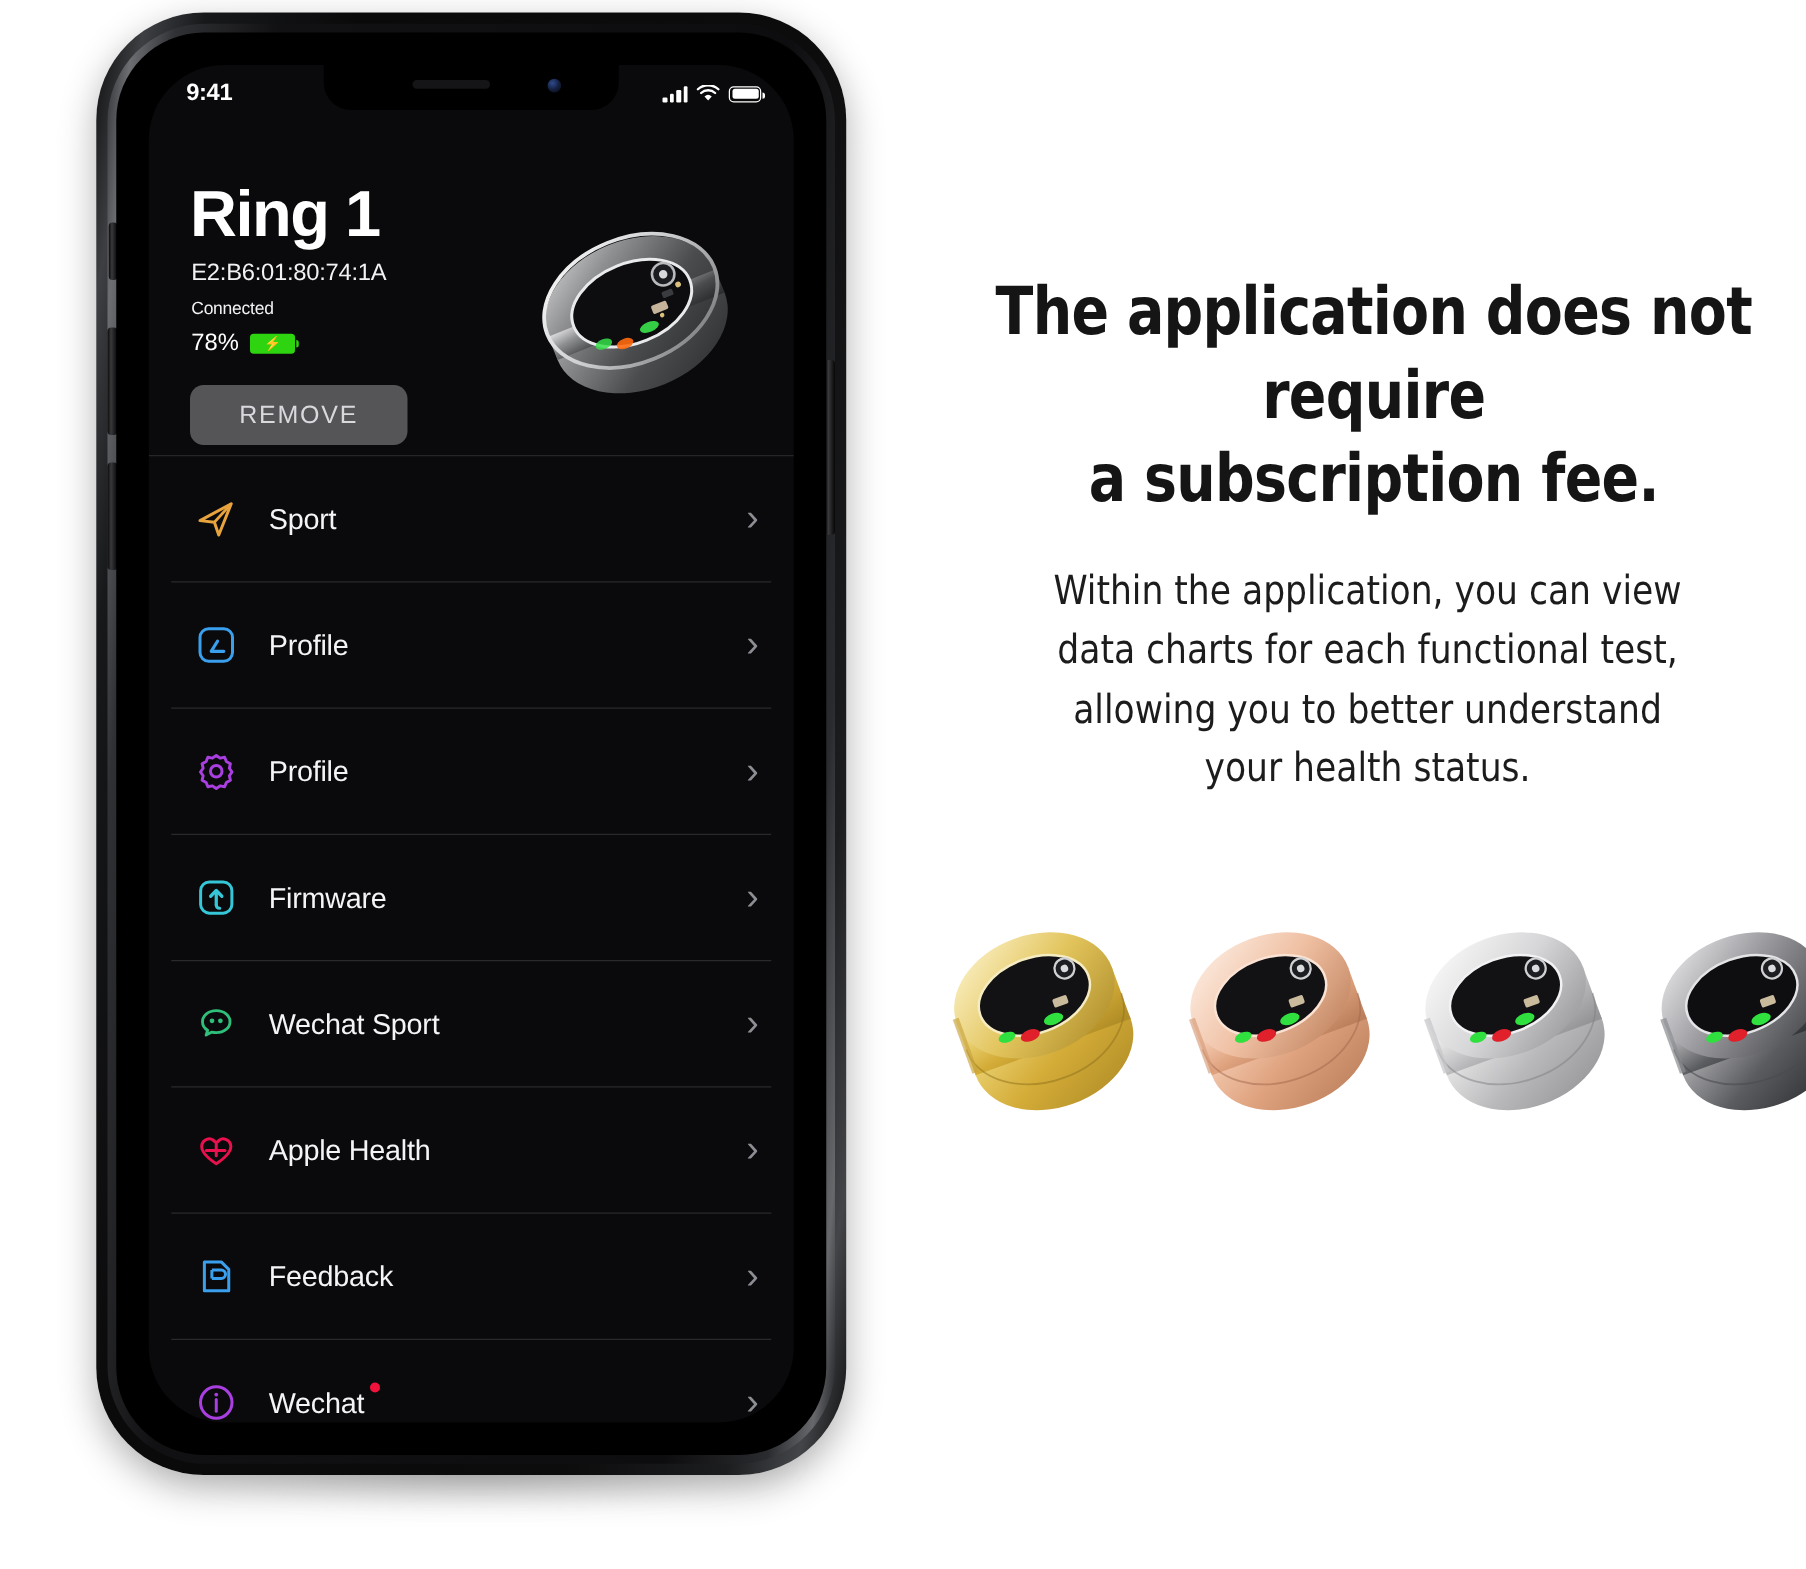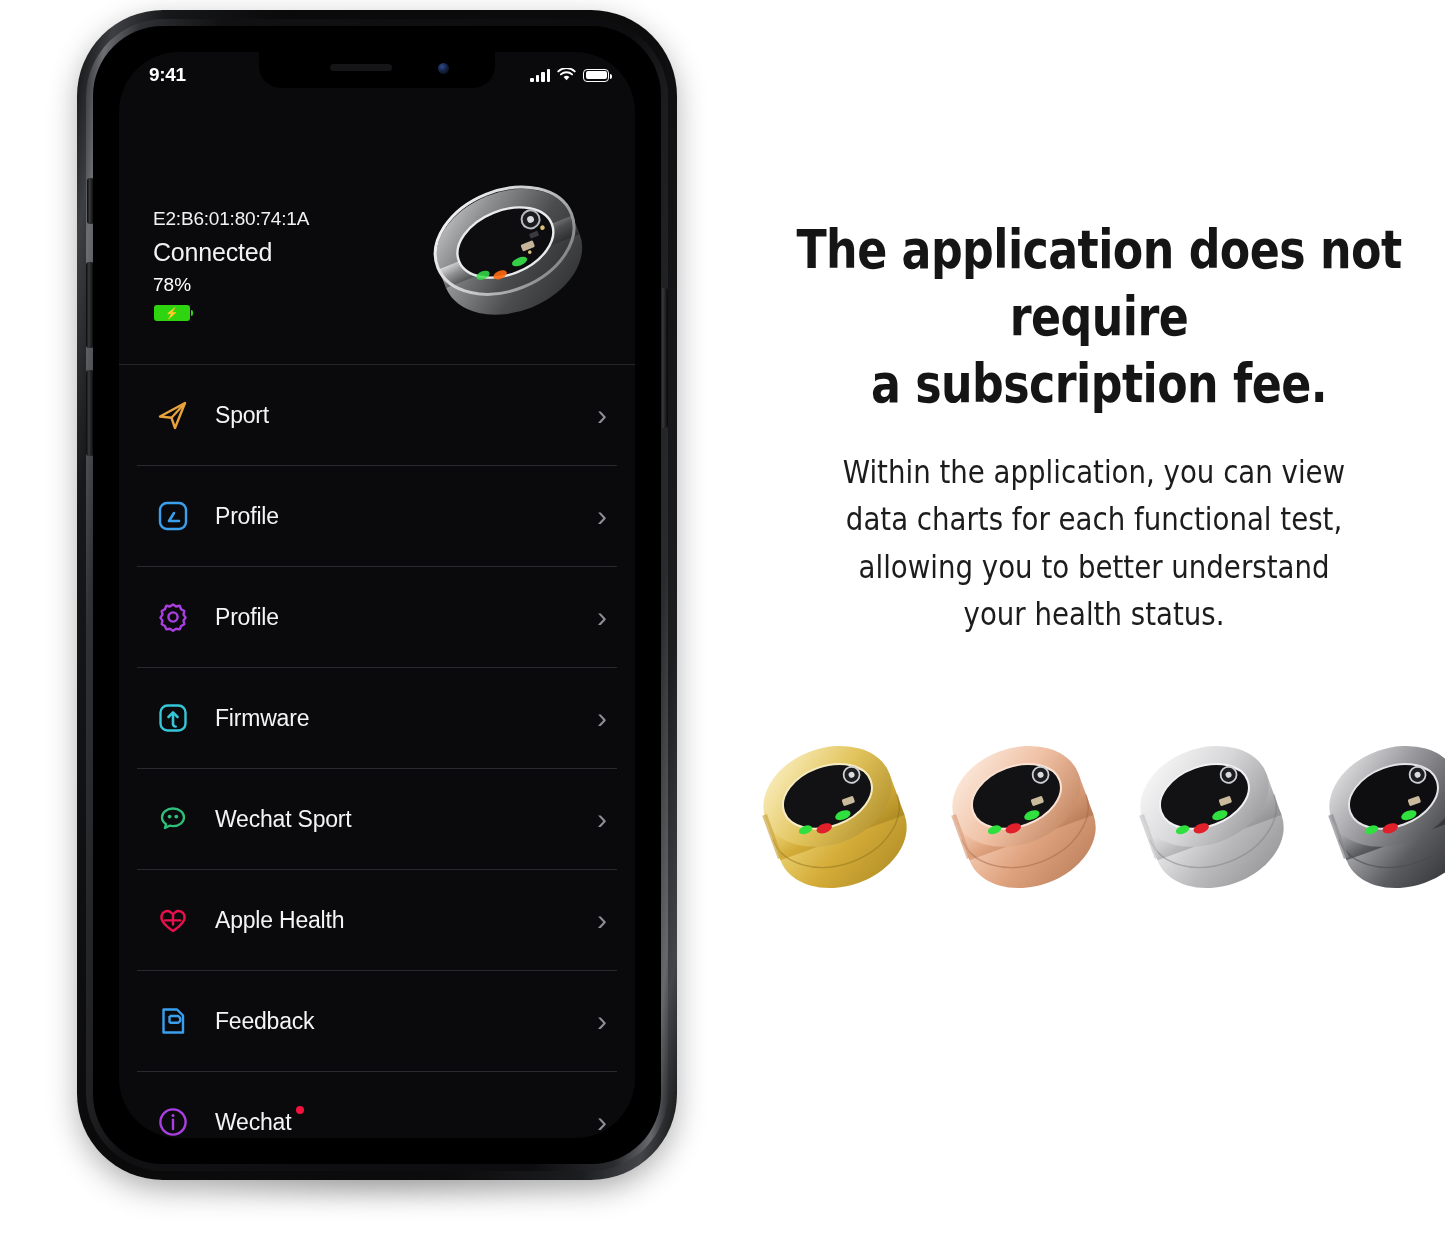--- a/index.html
+++ b/index.html
@@ -88,22 +88,22 @@
   .batt-outline::after { content:""; position:absolute; right:-4px; top:4px; width:2px; height:5px; background:#fff; border-radius:0 2px 2px 0; }
   .batt-outline i { position:absolute; left:1.5px; top:1.5px; bottom:1.5px; right:1.5px; background:#fff; border-radius:2px; }
 
   
   .app-header { position: absolute; top: 44px; left: 0; right: 0; height: 264px; }
   .ring-title {
     position: absolute; left: 33px; top: 46px;
     font-size: 52px; font-weight: bold; color: #fff; letter-spacing: -1.2px;
   }
   .ring-mac  { position: absolute; left: 34px; top: 112px; font-size: 19px; color: #f2f2f4; letter-spacing: -0.2px; }
-  .ring-conn { position: absolute; left: 34px; top: 142px; font-size: 25px; color: #f2f2f4; letter-spacing: -0.2px; }
-  .batt-row  { position: absolute; left: 34px; top: 178px; display: flex; align-items: center; gap: 9px; flex-direction: column; }
+  .ring-conn { position: absolute; left: 34px; top: 142px; font-size: 14px; color: #f2f2f4; letter-spacing: -0.2px; }
+  .batt-row  { position: absolute; left: 34px; top: 168px; display: flex; align-items: center; gap: 9px; }
   .batt-pct  { font-size: 19px; color: #fff; font-weight: 500; }
   .batt-chip {
     width: 36px; height: 16px; border-radius: 3px;
     background: #2fd411; position: relative;
     display:flex; align-items:center; justify-content:center;
   }
   .batt-chip::after { content:""; position:absolute; right:-3px; top:5px; width:2.5px; height:6px; background:#2fd411; border-radius:0 2px 2px 0; }
   .bolt { font-size: 11px; color: #0d7a05; line-height: 1; }
   .remove-btn {
     position: absolute; left: 33px; top: 212px;
@@ -193,30 +193,32 @@
                 <path d="M3.9 6.4 a8.2 8.2 0 0 1 11.2 0" stroke="#fff" stroke-width="1.9" fill="none" stroke-linecap="round"></path>
                 <path d="M1.3 3.4 a12 12 0 0 1 16.4 0" stroke="#fff" stroke-width="1.9" fill="none" stroke-linecap="round"></path>
               </svg>
               <span class="batt-outline">
                   <i></i>
                 </span>
             </div>
           </div>
 
           <div class="app-header">
+            <div class="ring-title">Ring 1</div>
             <div class="ring-mac">E2:B6:01:80:74:1A</div>
             <div class="ring-conn">Connected</div>
 
             <div class="batt-row">
               <span class="batt-pct">78%</span>
               <span class="batt-chip">
                   <span class="bolt">⚡</span>
                 </span>
             </div>
 
+            <button class="remove-btn">REMOVE</button>
 
             <svg class="header-ring" viewBox="0 0 190 190">
               <defs>
                 <linearGradient id="hrBody" x1="0" y1="0" x2="1" y2="1">
                   <stop offset="0%" stop-color="#dcdcde"></stop>
                     <stop offset="28%" stop-color="#8f9092"></stop>
                   <stop offset="62%" stop-color="#4b4c4e"></stop>
                     <stop offset="100%" stop-color="#2a2b2d"></stop>
                 </linearGradient>
                 <linearGradient id="hrRim" x1="0" y1="0" x2="1" y2="1">

